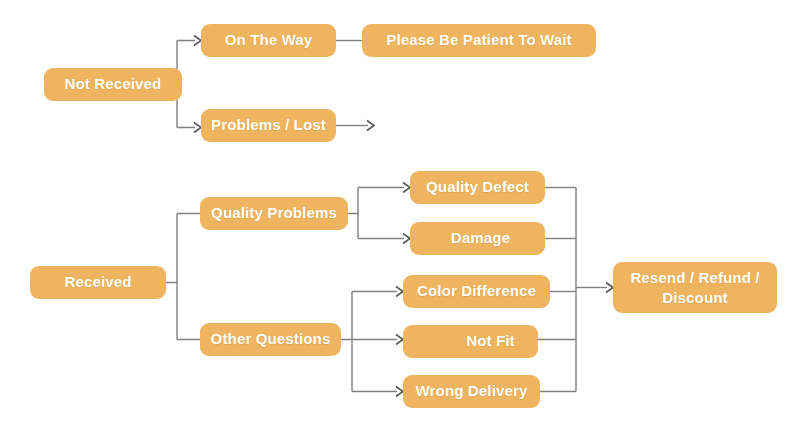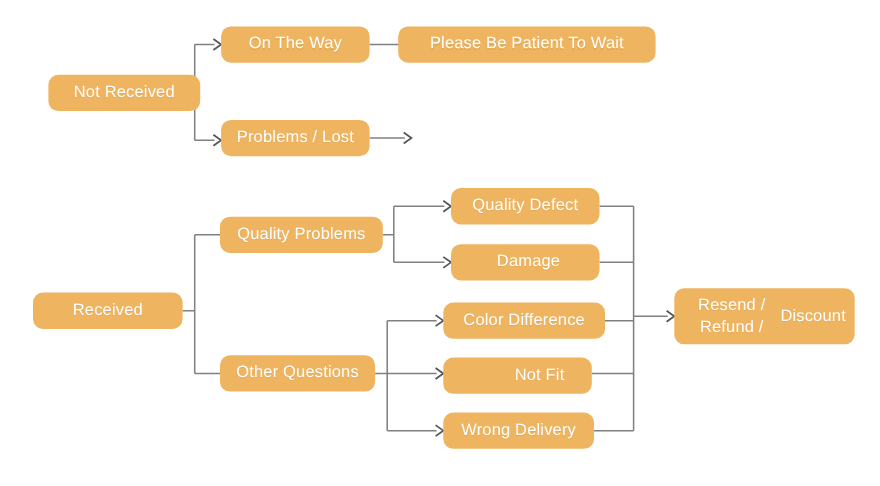--- a/index.html
+++ b/index.html
@@ -31,21 +31,21 @@
     box-sizing: border-box;
     background: #eeb45f;
     border-radius: 9px;
     color: #ffffff;
     display: flex;
     align-items: center;
     justify-content: center;
     text-align: center;
     font-family: "Liberation Sans", sans-serif;
     font-size: 15px;
-    font-weight: 400;
+    font-weight: 700;
     line-height: 1.25;
     letter-spacing: 0.15px;
     padding: 0 8px;
     text-shadow: 0 1px 0 rgba(0,0,0,0.06);
     user-select: none;
   }
   .node.two-line {
     line-height: 1.3;
   }
 </style>
@@ -143,18 +143,18 @@
   </div>
 
   <div class="node" style="left:403px; top:325px; width:135px; height:33px;padding-left:48px;">
     <span>Not Fit</span>
   </div>
 
   <div class="node" style="left:403px; top:375px; width:137px; height:33px;">
     <span>Wrong Delivery</span>
   </div>
 
-  <div class="node two-line" style="left:613px; top:262px; width:164px; height:51px; flex-direction:row;">
+  <div class="node two-line" style="left:613px; top:262px; width:164px; height:51px; flex-direction:column;">
     <span>Resend / Refund /</span>
     <span>Discount</span>
   </div>
 
 </div>
 
 </body></html>

